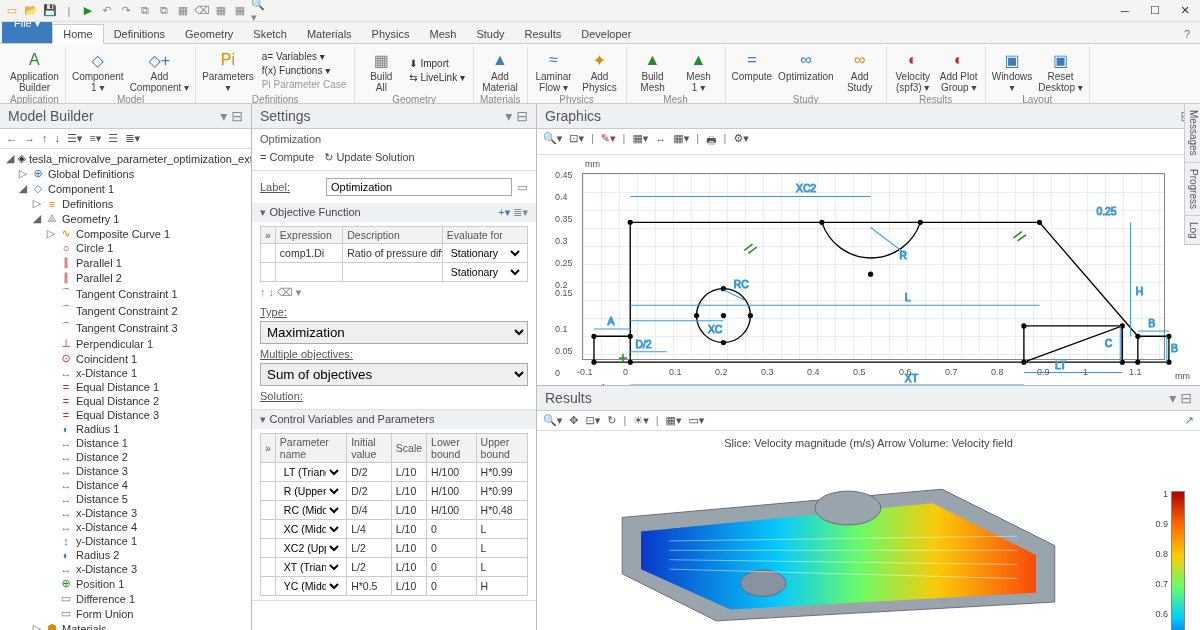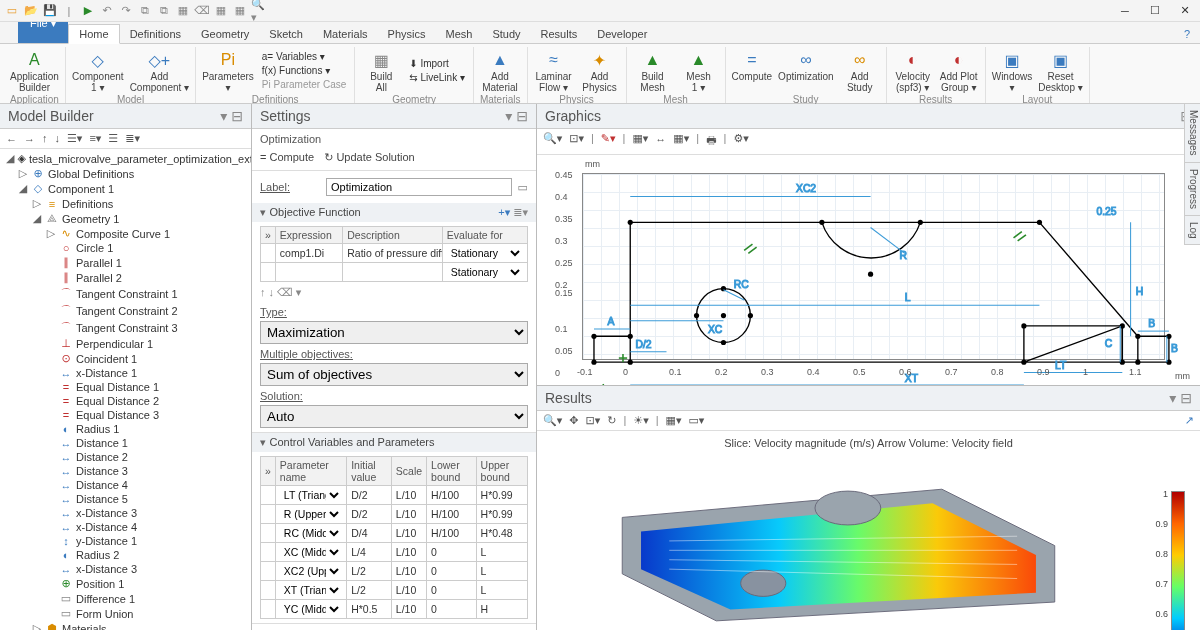--- a/index.html
+++ b/index.html
@@ -3,21 +3,21 @@
 <meta charset="utf-8">
 <style>
 * { margin: 0; padding: 0; box-sizing: border-box; font-family: "Segoe UI", Tahoma, sans-serif; }
 body { width: 1200px; height: 630px; overflow: hidden; background: #fff; font-size: 11px; color: #333; }
 .titlebar { height: 22px; background: #f4f4f4; display: flex; align-items: center; justify-content: center; position: relative; border-bottom: 1px solid #ddd; }
 .titlebar .wbtns { position: absolute; right: 0; display: flex; }
 .titlebar .wbtns div { width: 30px; height: 22px; display: flex; align-items: center; justify-content: center; font-size: 11px; }
 .qat { position: absolute; left: 0; display: flex; align-items: center; gap: 3px; padding-left: 4px; }
 .qat span { width: 16px; height: 16px; display: inline-flex; align-items: center; justify-content: center; font-size: 11px; }
 .ribbon-tabs { height: 22px; background: #f4f4f4; display: flex; align-items: flex-end; padding-left: 2px; gap: 0; border-bottom: 1px solid #ccc; }
-.file-tab { background: #3b7bbf; color: #fff; padding: 13px 12px; font-size: 11px; display: flex; align-items: center; margin-left: 16px; }
+.file-tab { background: #3b7bbf; color: #fff; padding: 13px 12px; font-size: 11px; display: flex; align-items: center; }
 .rtab { padding: 3px 10px; font-size: 11px; color: #444; cursor: pointer; }
 .rtab.active { background: #fff; border: 1px solid #ccc; border-bottom: 1px solid #fff; margin-bottom: -1px; }
 .ribbon { height: 60px; background: #f9f9f9; border-bottom: 1px solid #ccc; display: flex; padding: 3px 4px 0 4px; }
 .rgrp { display: flex; flex-direction: column; border-right: 1px solid #e0e0e0; padding: 0 6px; }
 .rgrp .rbtns { display: flex; gap: 6px; flex: 1; }
 .rbtn { display: flex; flex-direction: column; align-items: center; justify-content: flex-start; min-width: 40px; font-size: 10px; color: #444; cursor: pointer; padding-top: 2px; }
 .rbtn .ico { width: 24px; height: 22px; display: flex; align-items: center; justify-content: center; font-size: 16px; }
 .rbtn .lbl { text-align: center; line-height: 11px; }
 .rgrp .glabel { text-align: center; font-size: 10px; color: #888; padding: 1px 0; }
 .rsmall { display: flex; flex-direction: column; gap: 1px; font-size: 10px; justify-content: center; }
@@ -478,21 +478,20 @@
               <label style="width:auto">Type:</label>
             </div>
           <select style="width:100%;border:1px solid #aaa;padding:2px"><option>Maximization</option></select>
           <div class="frow" style="margin-top:4px">
               <label style="width:auto">Multiple objectives:</label>
             </div>
           <select style="width:100%;border:1px solid #aaa;padding:2px"><option>Sum of objectives</option></select>
           <div class="frow" style="margin-top:4px">
               <label style="width:auto">Solution:</label>
             </div>
-          <select style="width:100%;border:1px solid #aaa;padding:2px"><option>Auto</option></select>
         </div>
       </div>
       <div class="sect">
         <div class="sect-h">
             <span><span class="tw2">▾</span><span>Control Variables and Parameters</span></span>
           </div>
         <div class="sect-b">
           <table class="tbl">
             <tbody>
                 <tr>

